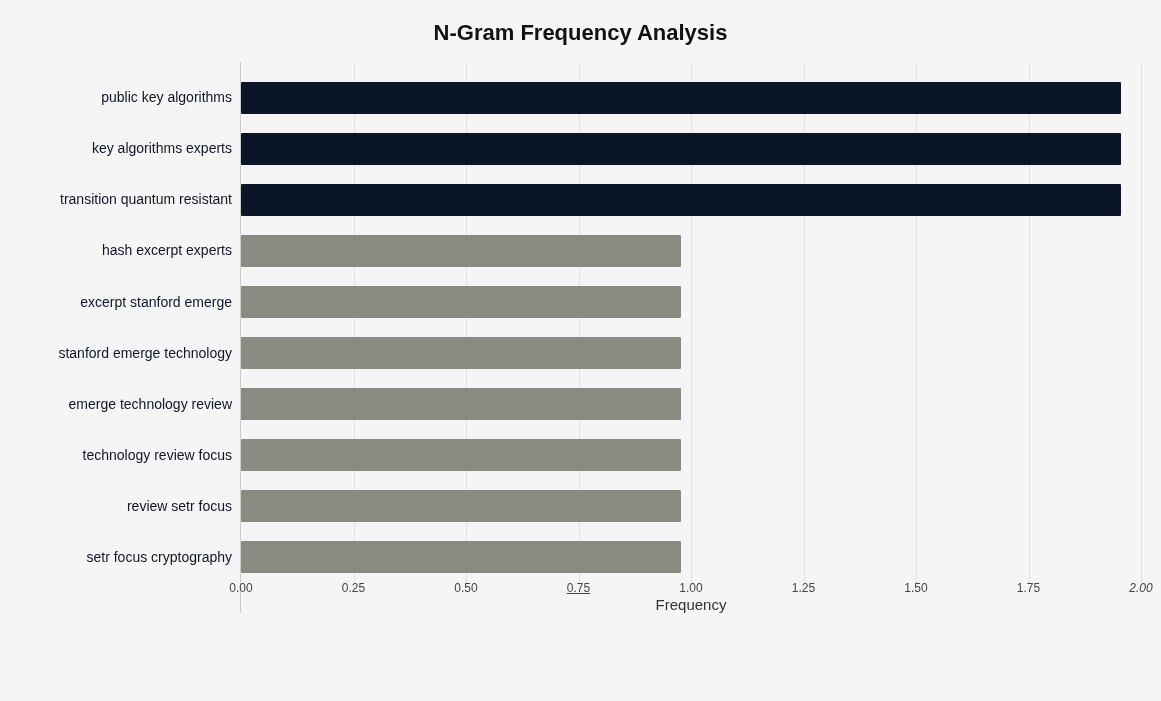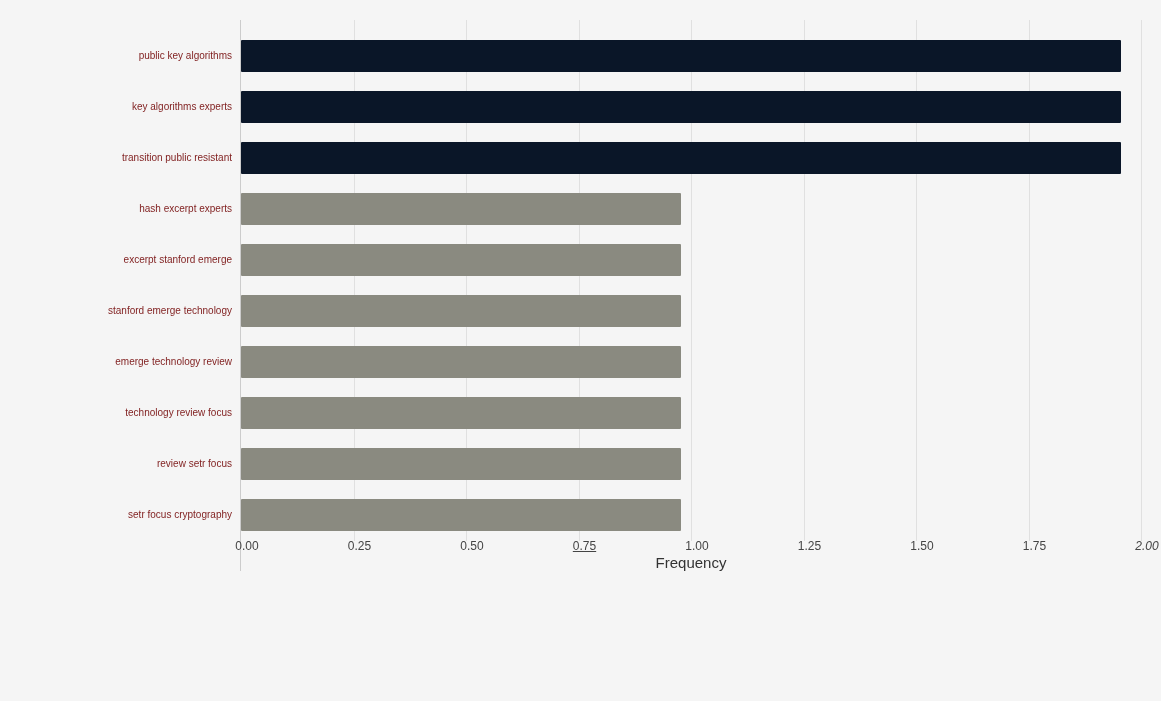--- a/index.html
+++ b/index.html
@@ -38,22 +38,22 @@
       flex-direction: column;
       justify-content: space-around;
       align-items: flex-end;
       width: 220px;
       flex-shrink: 0;
       padding-right: 8px;
       padding-bottom: 30px;
       padding-top: 10px;
     }
     .y-label {
-      font-size: 10px;
-      color: #7f1d1d;
+      font-size: 14px;
+      color: #0f172a;
       text-align: center;
       line-height: 1.2;
     }
     .plot-area {
       flex: 1;
       display: flex;
       flex-direction: column;
       position: relative;
       border-left: 1px solid #ccc;
     }
@@ -102,42 +102,42 @@
       align-items: flex-end;
       position: relative;
       padding-right: 20px;
     }
     .x-tick {
       position: absolute;
       bottom: 18px;
       font-size: 12px;
       color: #444;
       transform: translateX(-50%);
-      margin-left: 6px;
     }
     .x-axis-label {
       position: absolute;
       bottom: 0;
       left: 50%;
       transform: translateX(-50%);
       font-size: 15px;
       color: #333;
     }
   </style>
 </head>
 <body>
 
 <div class="chart-container">
+  <div class="chart-title">N-Gram Frequency Analysis</div>
 
   <div class="chart-area">
 
     <div class="y-axis" id="y-axis">
     <div class="y-label">public key algorithms</div>
         <div class="y-label">key algorithms experts</div>
-        <div class="y-label">transition public resistant</div>
+        <div class="y-label">transition quantum resistant</div>
         <div class="y-label">hash excerpt experts</div>
         <div class="y-label">excerpt stanford emerge</div>
         <div class="y-label">stanford emerge technology</div>
         <div class="y-label">emerge technology review</div>
         <div class="y-label">technology review focus</div>
         <div class="y-label">review setr focus</div>
         <div class="y-label">setr focus cryptography</div>
       </div>
 
     <div class="plot-area">

